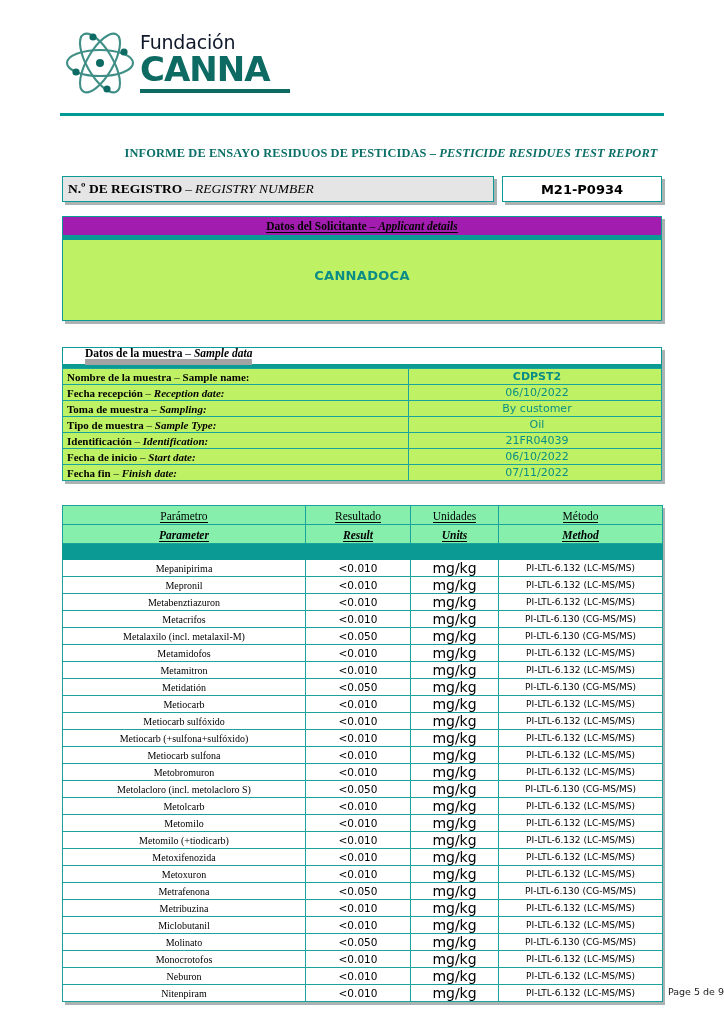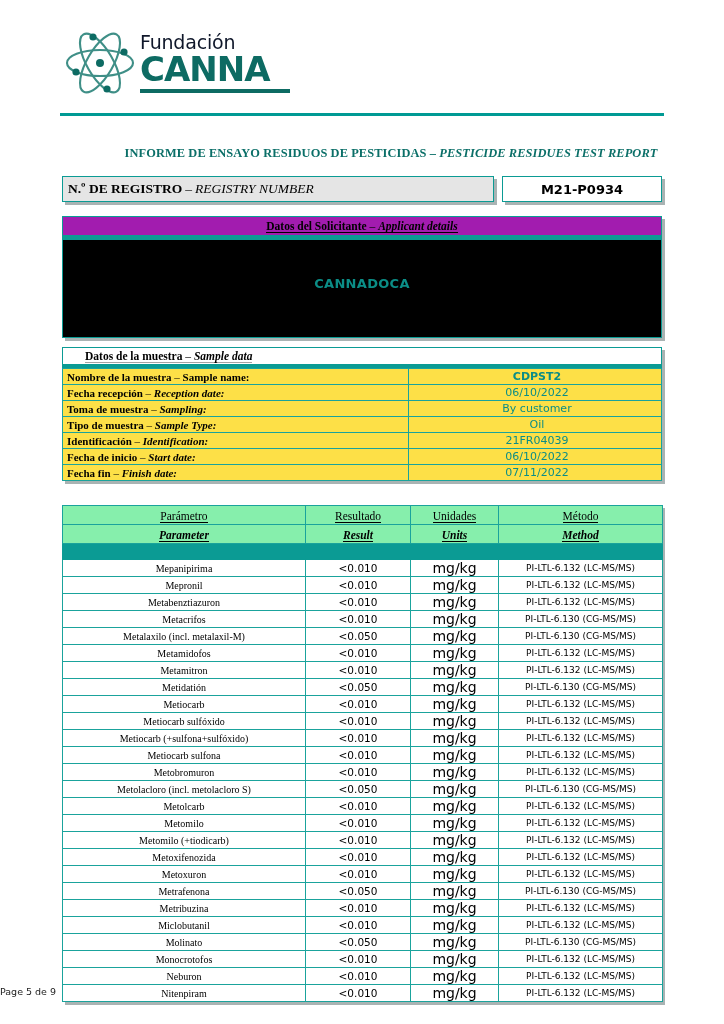--- a/index.html
+++ b/index.html
@@ -162,25 +162,25 @@
     font-size: 11.5px;
     padding-bottom: 0px;
   }
   .applicant-head .es { font-weight: bold; }
   .applicant-head .en { font-style: italic; font-weight: bold; }
   .applicant-band {
     height: 5px;
     background: #0b9b94;
   }
   .applicant-body {
-    height: 98px;
+    height: 81px;
     border: 1.5px solid #0b9b94;
     border-top: none;
     box-sizing: border-box;
-    background: #000000;
+    background: #bef264;
     display: flex;
     align-items: center;
     justify-content: center;
     padding-bottom: 10px;
   }
   .applicant-name {
     font-family: "DejaVu Sans", sans-serif;
     font-size: 13px;
     font-weight: bold;
     color: #0b8d86;
@@ -199,34 +199,34 @@
     height: 17px;
     border: 1.5px solid #0b9b94;
     border-bottom: none;
     box-sizing: border-box;
     background: #ffffff;
     display: flex;
     align-items: center;
     padding-left: 22px;
   }
   .sample-head .inner {
-    border-bottom: 1px solid #a3a3a3;
+    border-bottom: 6px solid #a3a3a3;
     font-size: 11.5px;
   }
   .sample-head .es { font-weight: bold; }
   .sample-head .en { font-style: italic; font-weight: bold; }
   .sample-band {
     height: 4px;
     background: #0b9b94;
   }
   table.sample-table {
     width: 100%;
     border-collapse: collapse;
     table-layout: fixed;
-    background: #fde047;
+    background: #bef264;
   }
   table.sample-table td {
     border: 1px solid #1aa39c;
     height: 16px;
     box-sizing: border-box;
     padding: 0 0 0 4px;
     vertical-align: middle;
   }
   td.sample-label {
     width: 346px;
@@ -310,21 +310,21 @@
     font-family: "DejaVu Sans", sans-serif;
     font-size: 9px;
   }
 
   
   .footer {
     position: absolute;
     left: 0;
     top: 986px;
     width: 724px;
-    text-align: left;
+    text-align: right;
     font-family: "DejaVu Sans", sans-serif;
     font-size: 9.5px;
     color: #222;
   }
 </style>
 </head>
 <body>
 
 <div class="logo-block">
   <svg class="logo-atom" viewBox="0 0 76 70">

